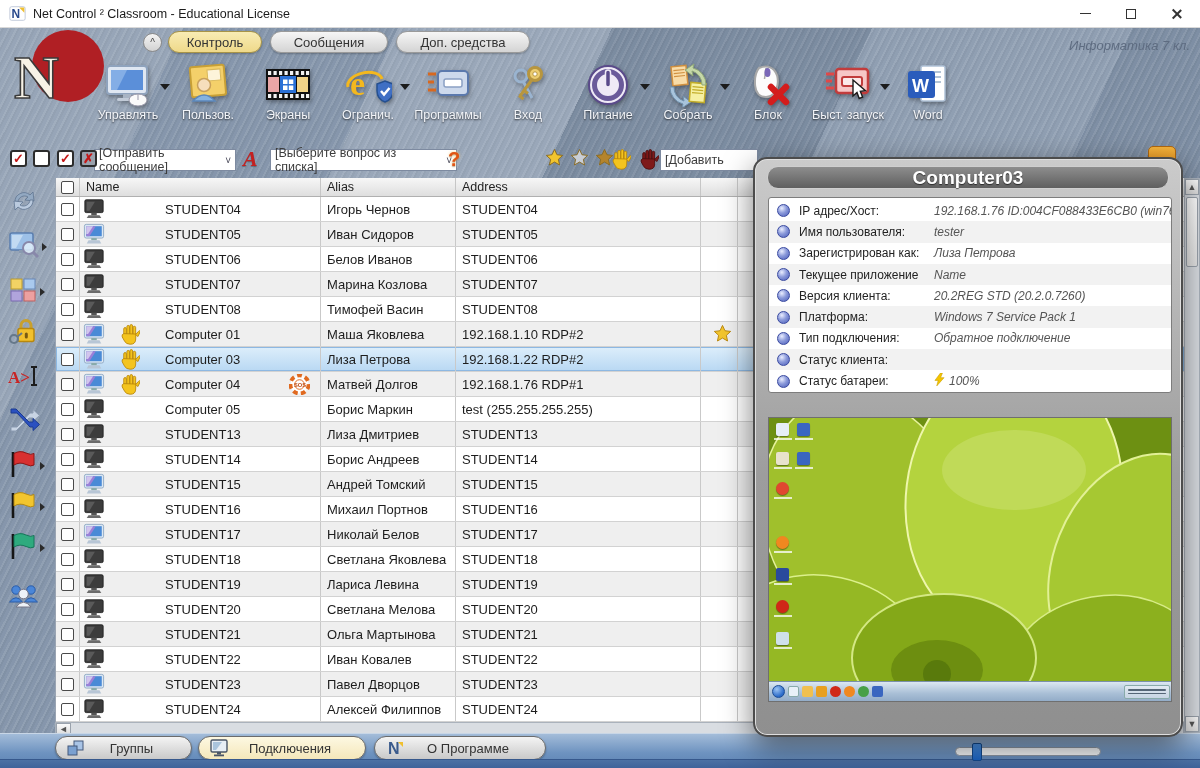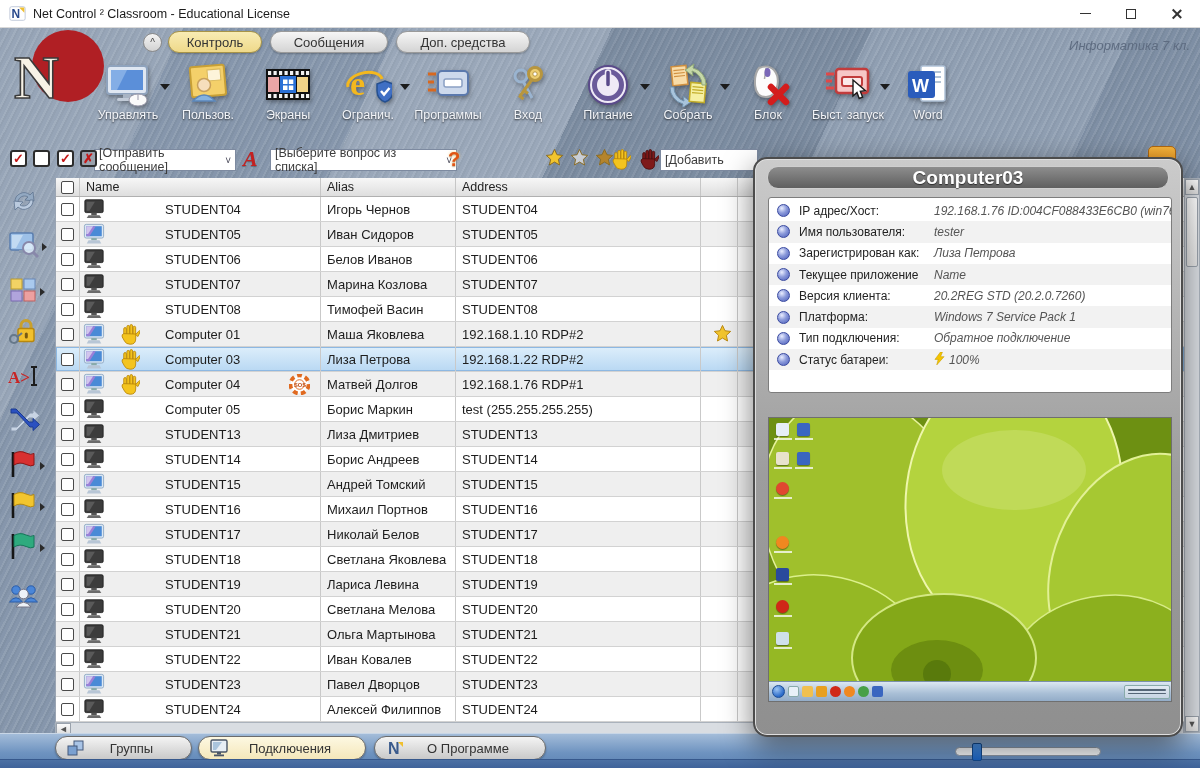--- a/index.html
+++ b/index.html
@@ -1079,20 +1079,28 @@
       <div class="pfrow">
     <span class="pbullet"></span>
     <span class="pflabel">Тип подключения:</span>
     <span class="pfvalue">
 
       <span>Обратное подключение</span>
     </span>
   </div>
       <div class="pfrow">
     <span class="pbullet"></span>
+    <span class="pflabel">Статус клиента:</span>
+    <span class="pfvalue">
+
+      <span></span>
+    </span>
+  </div>
+      <div class="pfrow">
+    <span class="pbullet"></span>
     <span class="pflabel">Статус батареи:</span>
     <span class="pfvalue">
       <span><svg width="11" height="13" viewBox="0 0 12 14">
               <path d="M7 0 L1 8 h3.5 L3 14 L11 5 H7.2 L9.2 0z" fill="#f5c400" stroke="#c79e00" stroke-width=".6"></path>
             </svg></span>
       <span>100%</span>
     </span>
   </div>
     </div>
   <div class="thumb">

